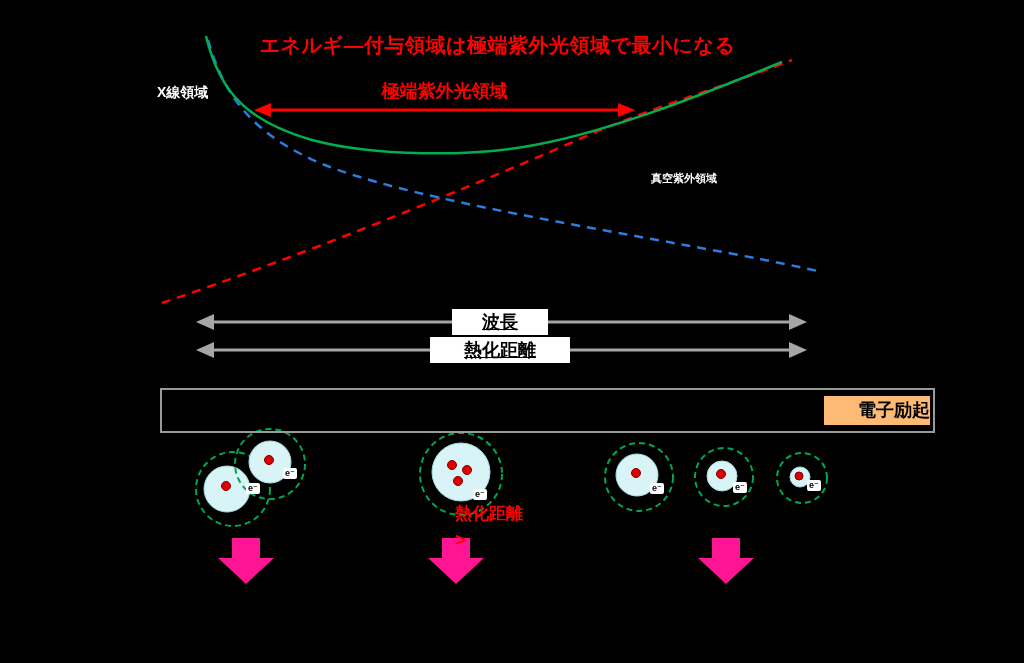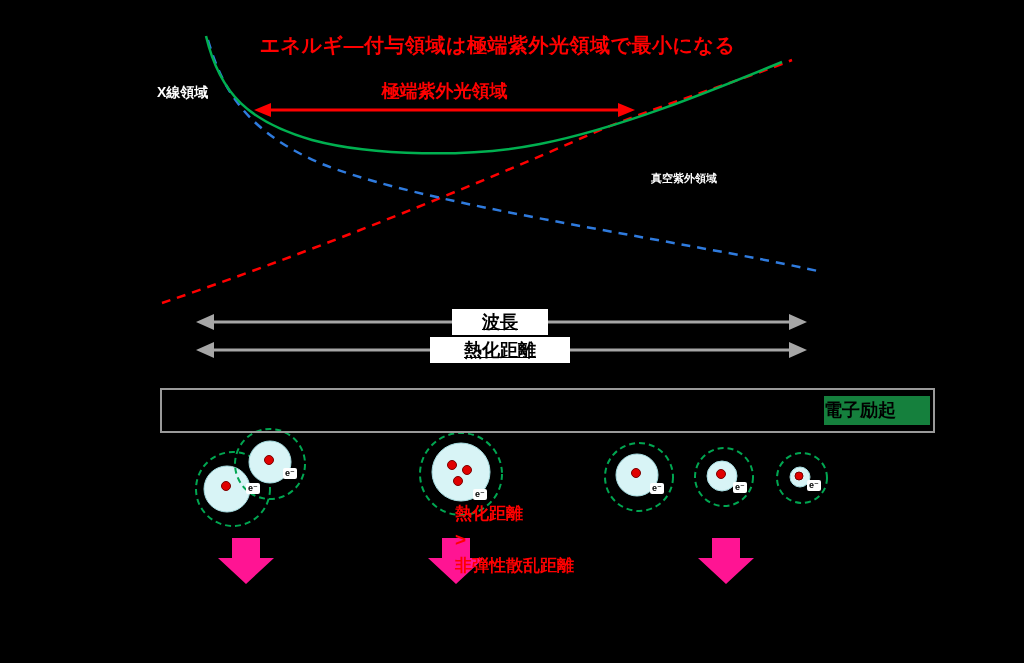--- a/index.html
+++ b/index.html
@@ -17,22 +17,22 @@
   .lbl-vuv  { left:651px; top:131px; color:#FFFFFF; font-size:11px; font-weight:bold;margin-top:40px; }
 
   .axis-box { background:#FFFFFF; color:#000000; font-weight:bold; font-size:18px;
               text-align:center;text-decoration:underline; }
   .box-wave   { left:452px; top:309px; width:96px;  height:26px; line-height:26px; }
   .box-energy { left:430px; top:337px; width:140px; height:26px; line-height:26px; }
 
   .excite-rect { left:160px; top:388px; width:775px; height:45px;
                  border:2px solid #9A9A9A; }
   .excite-label { left:824px; top:396px; width:106px; height:29px; line-height:29px;
-                  background:#15803d; color:#000000; font-weight:bold; font-size:18px;
-                  text-align:left; }
+                  background:#fdba74; color:#000000; font-weight:bold; font-size:18px;
+                  text-align:right; }
 
   .annot { left:455px; top:501px; width:210px; text-align:left;
            color:#FF0000; font-weight:bold; }
   .annot .l1, .annot .l3 { font-size:17px; line-height:26px; }
   .annot .l2 { font-size:19px; line-height:26px; }
 
   .etag { position:absolute; background:#FFFFFF; color:#000000; font-size:9px;
           line-height:11px; padding:0 2px; border-radius:2px; font-weight:bold; }
 
   
@@ -127,16 +127,15 @@
   <div class="etag" style="left:246px; top:483px;">e⁻</div>
   <div class="etag" style="left:283px; top:468px;">e⁻</div>
   <div class="etag" style="left:473px; top:489px;">e⁻</div>
   <div class="etag" style="left:650px; top:483px;">e⁻</div>
   <div class="etag" style="left:733px; top:482px;">e⁻</div>
   <div class="etag" style="left:807px; top:480px;">e⁻</div>
 
   <div class="abs annot">
     <div class="l1">熱化距離</div>
     <div class="l2">&gt;</div>
-    <div class="l3">非弾性散乱距離</div>
   </div>
 
 </div>
 
 </body></html>

